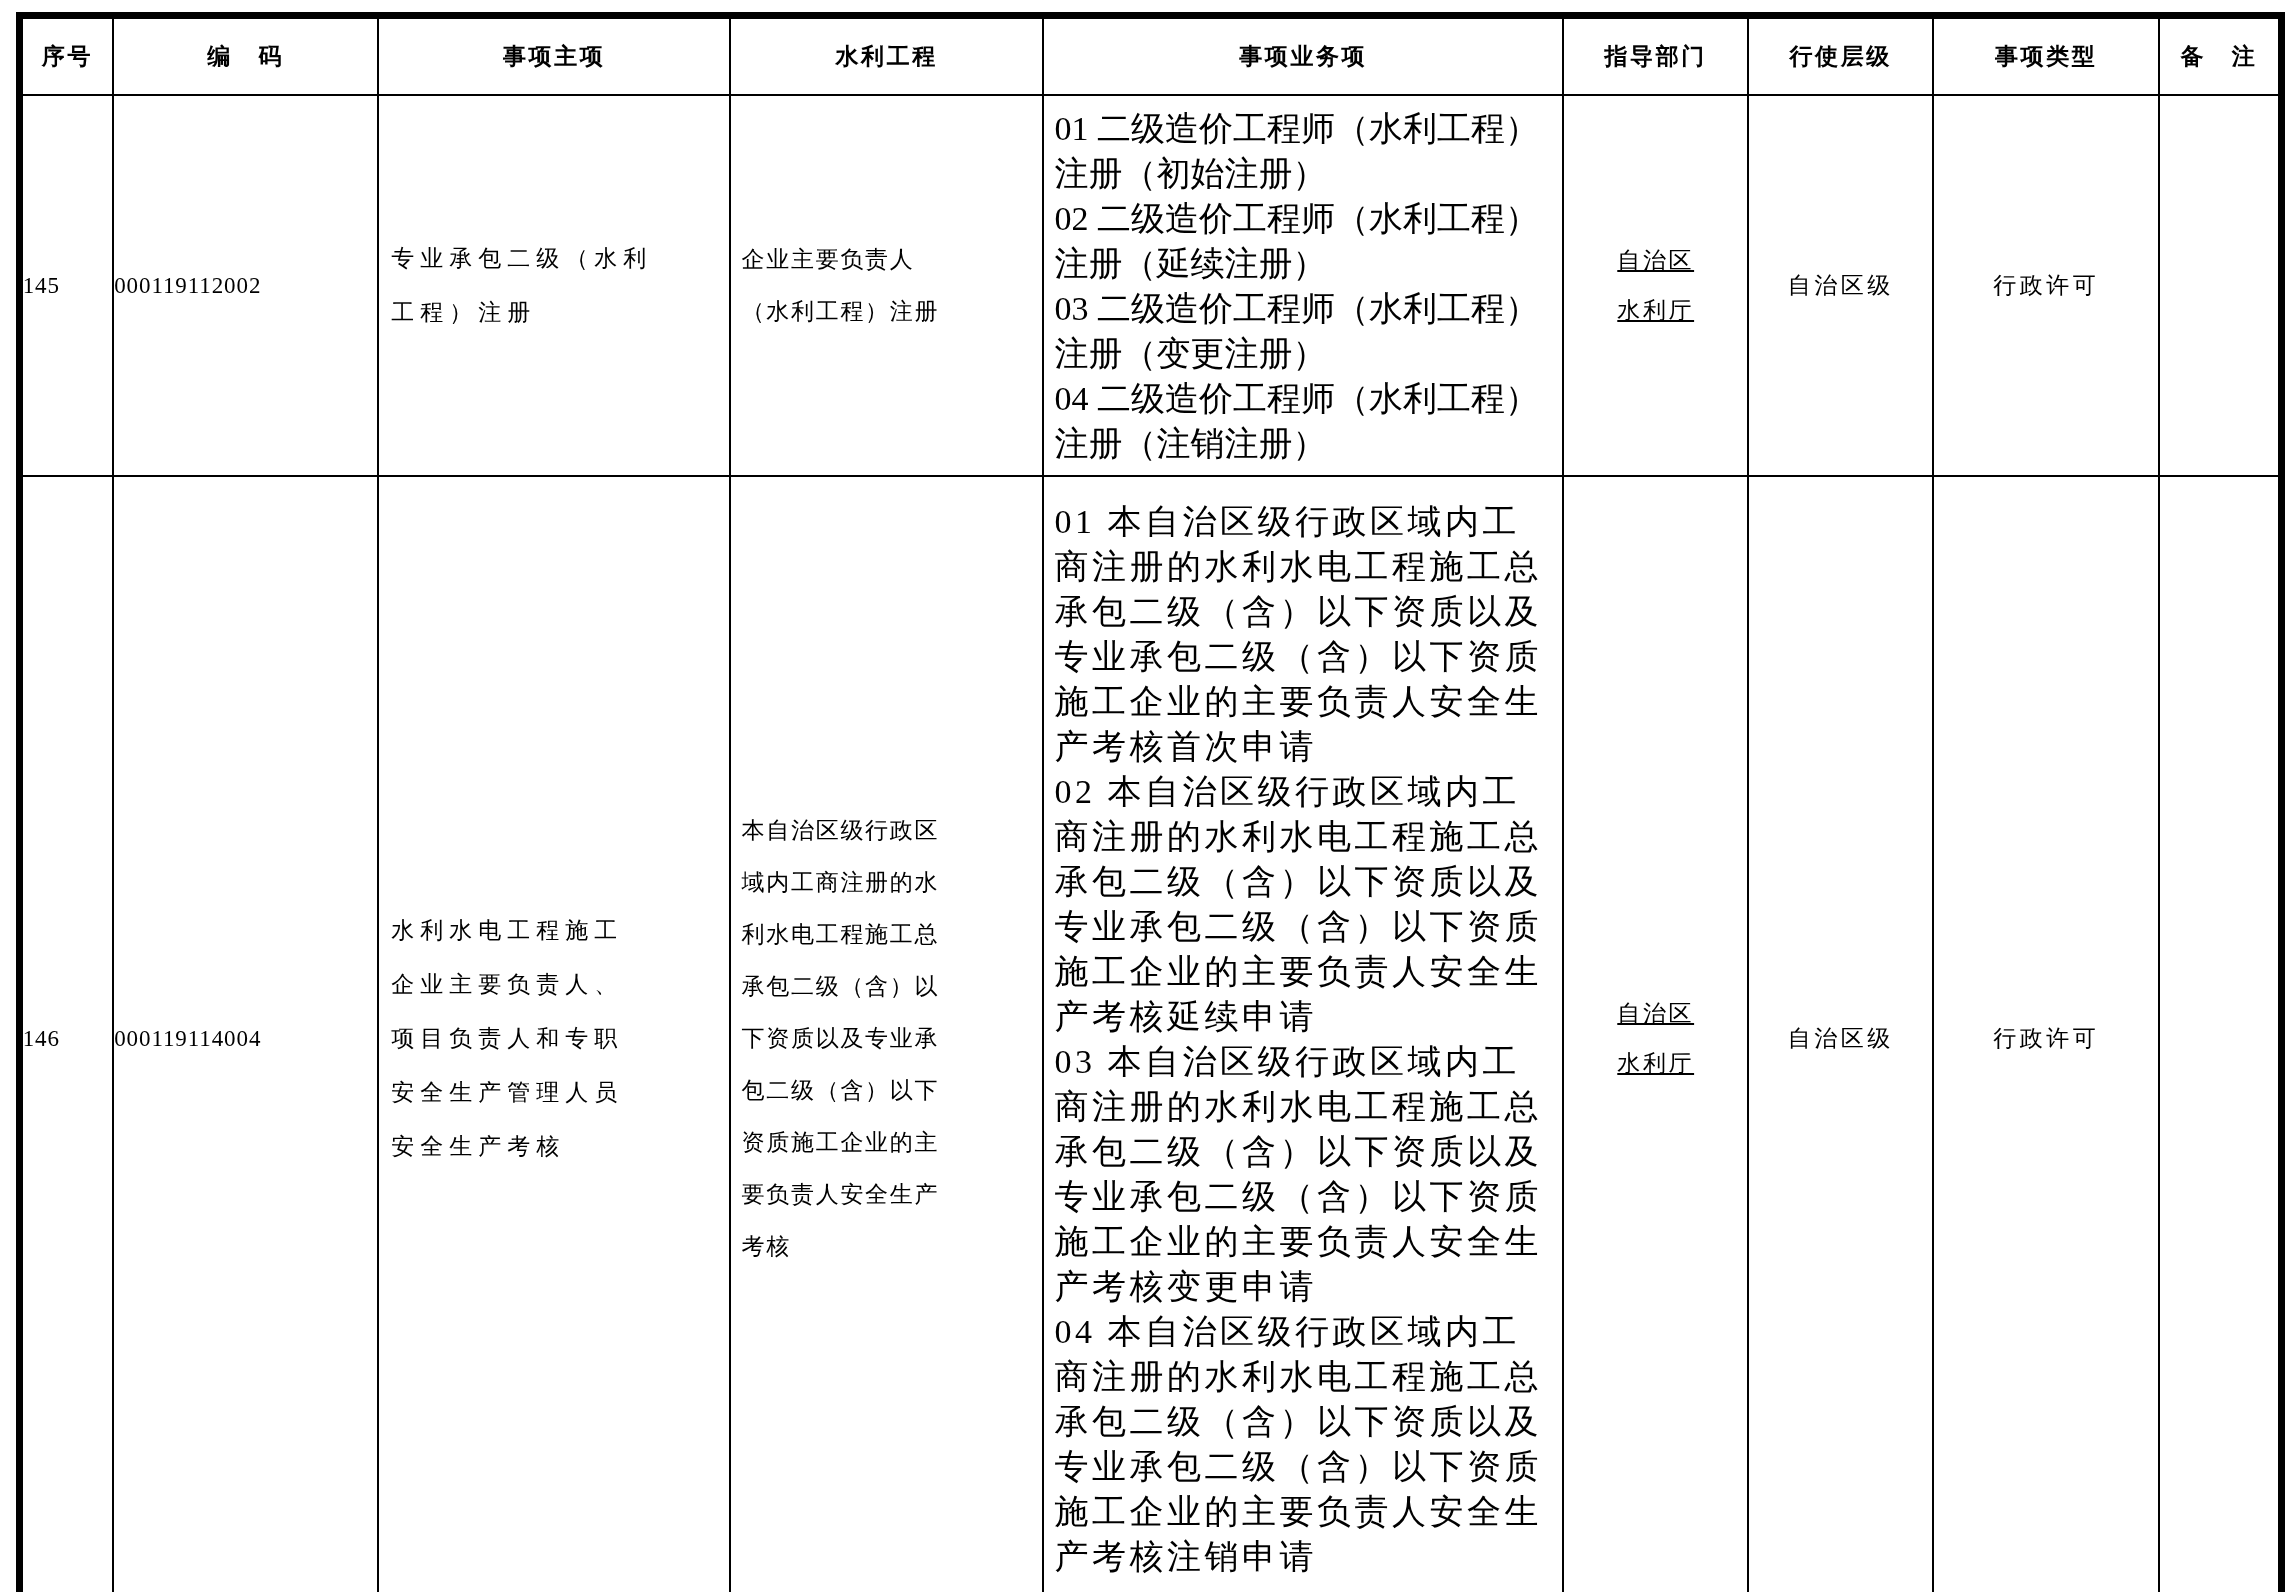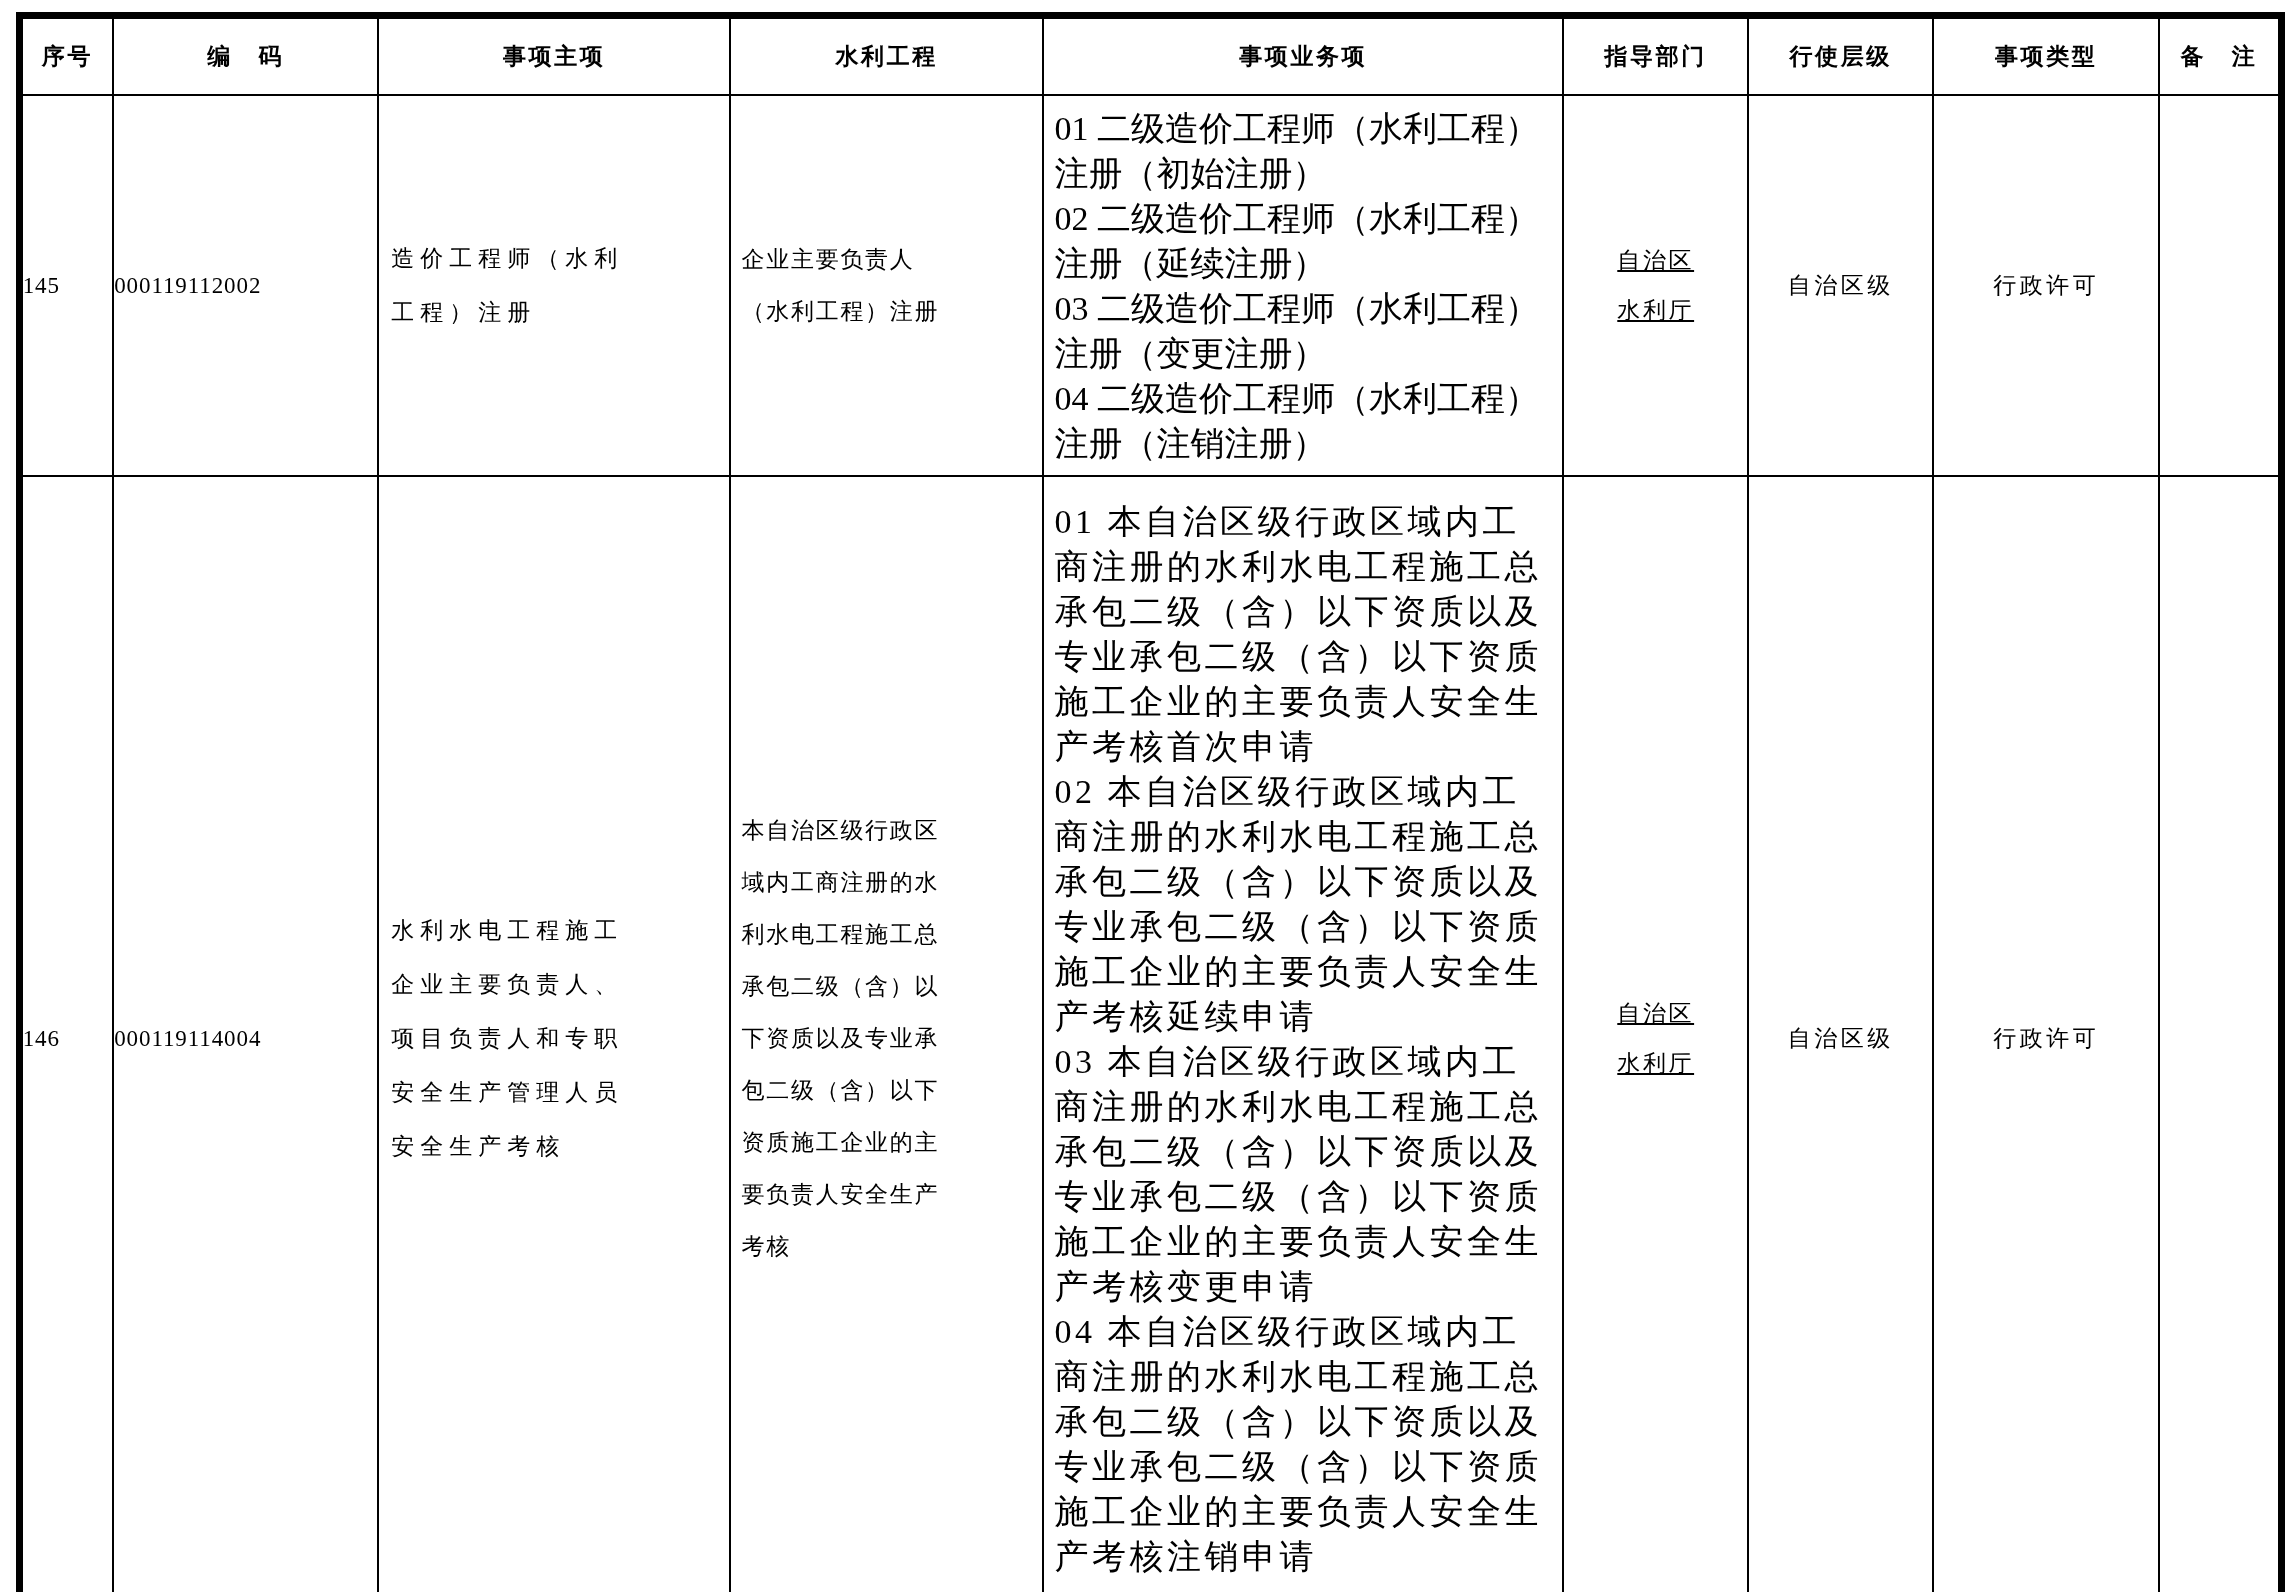--- a/index.html
+++ b/index.html
@@ -122,21 +122,21 @@
       <th>指导部门</th>
       <th>行使层级</th>
       <th>事项类型</th>
       <th>备　注</th>
     </tr>
   </thead>
   <tbody>
     <tr class="row-145">
       <td class="cell-seq">145</td>
       <td class="cell-code">000119112002</td>
-      <td class="cell-main">造价工程师（水利
+      <td class="cell-main">专业承包二级（水利
 工程）注册</td>
       <td class="cell-sub">企业主要负责人
 （水利工程）注册</td>
       <td class="cell-business">01 二级造价工程师（水利工程）
 注册（初始注册）
 02 二级造价工程师（水利工程）
 注册（延续注册）
 03 二级造价工程师（水利工程）
 注册（变更注册）
 04 二级造价工程师（水利工程）

